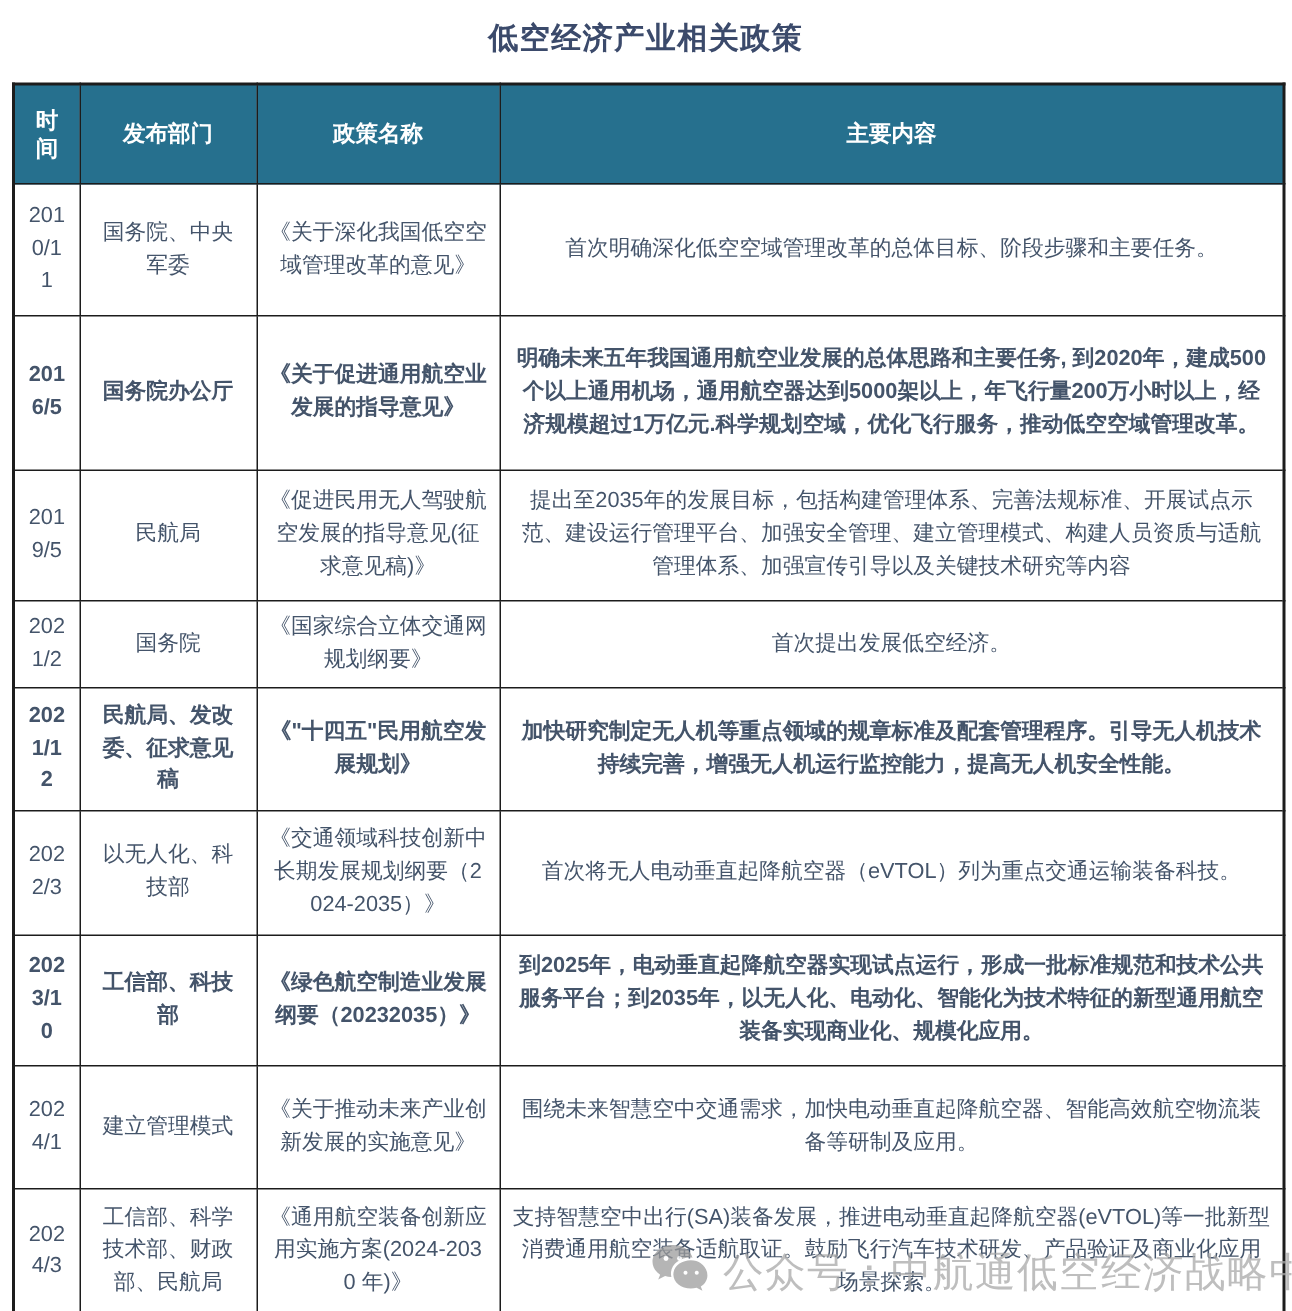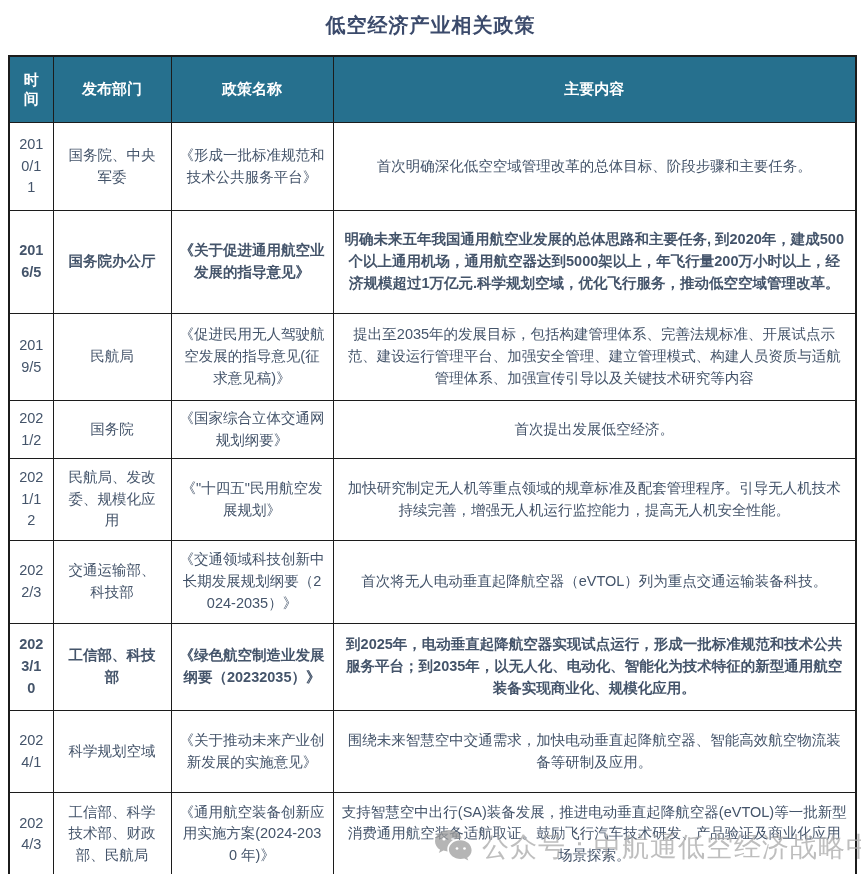--- a/index.html
+++ b/index.html
@@ -40,21 +40,21 @@
     color:var(--body-text);font-size:14.5px;line-height:1.5;
   }
   col.c-time{width:44px;}
   col.c-dept{width:118px;}
   col.c-policy{width:162px;}
   col.c-content{width:523px;}
   .policy-table tbody tr:nth-child(1){height:88px;}
   .policy-table tbody tr:nth-child(2){height:103px;font-weight:bold;}
   .policy-table tbody tr:nth-child(3){height:87px;}
   .policy-table tbody tr:nth-child(4){height:58px;margin-left:31px;}
-  .policy-table tbody tr:nth-child(5){height:82px;}
+  .policy-table tbody tr:nth-child(5){height:82px;font-weight:bold;}
   .policy-table tbody tr:nth-child(6){height:83px;}
   .policy-table tbody tr:nth-child(7){height:87px;font-weight:bold;}
   .policy-table tbody tr:nth-child(8){height:82px;padding-left:40px;}
   .policy-table tbody tr:nth-child(9){height:84px;}
   .watermark{
     position:absolute;left:434px;top:829px;
     display:flex;align-items:center;gap:8px;
     pointer-events:none;white-space:nowrap;
   }
   .watermark .wm-text{
@@ -80,21 +80,21 @@
         <th>时间</th>
         <th>发布部门</th>
         <th>政策名称</th>
         <th>主要内容</th>
       </tr>
   </thead>
   <tbody>
       <tr>
         <td>2010/11</td>
         <td>国务院、中央军委</td>
-        <td>《形成一批标准规范和技术公共服务平台》</td>
+        <td>《关于深化我国低空空域管理改革的意见》</td>
         <td>首次明确深化低空空域管理改革的总体目标、阶段步骤和主要任务。</td>
       </tr>
       <tr>
         <td>2016/5</td>
         <td>国务院办公厅</td>
         <td>《关于促进通用航空业发展的指导意见》</td>
         <td>明确未来五年我国通用航空业发展的总体思路和主要任务, 到2020年，建成500个以上通用机场，通用航空器达到5000架以上，年飞行量200万小时以上，经济规模超过1万亿元.科学规划空域，优化飞行服务，推动低空空域管理改革。</td>
       </tr>
       <tr>
         <td>2019/5</td>
@@ -103,39 +103,39 @@
         <td>提出至2035年的发展目标，包括构建管理体系、完善法规标准、开展试点示范、建设运行管理平台、加强安全管理、建立管理模式、构建人员资质与适航管理体系、加强宣传引导以及关键技术研究等内容</td>
       </tr>
       <tr>
         <td>2021/2</td>
         <td>国务院</td>
         <td>《国家综合立体交通网规划纲要》</td>
         <td>首次提出发展低空经济。</td>
       </tr>
       <tr>
         <td>2021/12</td>
-        <td>民航局、发改委、规模化应用</td>
+        <td>民航局、发改委、征求意见稿</td>
         <td>《"十四五"民用航空发展规划》</td>
         <td>加快研究制定无人机等重点领域的规章标准及配套管理程序。引导无人机技术持续完善，增强无人机运行监控能力，提高无人机安全性能。</td>
       </tr>
       <tr>
         <td>2022/3</td>
-        <td>交通运输部、科技部</td>
+        <td>以无人化、科技部</td>
         <td>《交通领域科技创新中长期发展规划纲要（2024-2035）》</td>
         <td>首次将无人电动垂直起降航空器（eVTOL）列为重点交通运输装备科技。</td>
       </tr>
       <tr>
         <td>2023/10</td>
         <td>工信部、科技部</td>
         <td>《绿色航空制造业发展纲要（20232035）》</td>
         <td>到2025年，电动垂直起降航空器实现试点运行，形成一批标准规范和技术公共服务平台；到2035年，以无人化、电动化、智能化为技术特征的新型通用航空装备实现商业化、规模化应用。</td>
       </tr>
       <tr>
         <td>2024/1</td>
-        <td>科学规划空域</td>
+        <td>建立管理模式</td>
         <td>《关于推动未来产业创新发展的实施意见》</td>
         <td>围绕未来智慧空中交通需求，加快电动垂直起降航空器、智能高效航空物流装备等研制及应用。</td>
       </tr>
       <tr>
         <td>2024/3</td>
         <td>工信部、科学技术部、财政部、民航局</td>
         <td>《通用航空装备创新应用实施方案(2024-2030 年)》</td>
         <td>支持智慧空中出行(SA)装备发展，推进电动垂直起降航空器(eVTOL)等一批新型消费通用航空装备适航取证。鼓励飞行汽车技术研发、产品验证及商业化应用场景探索。</td>
       </tr>
     </tbody>

